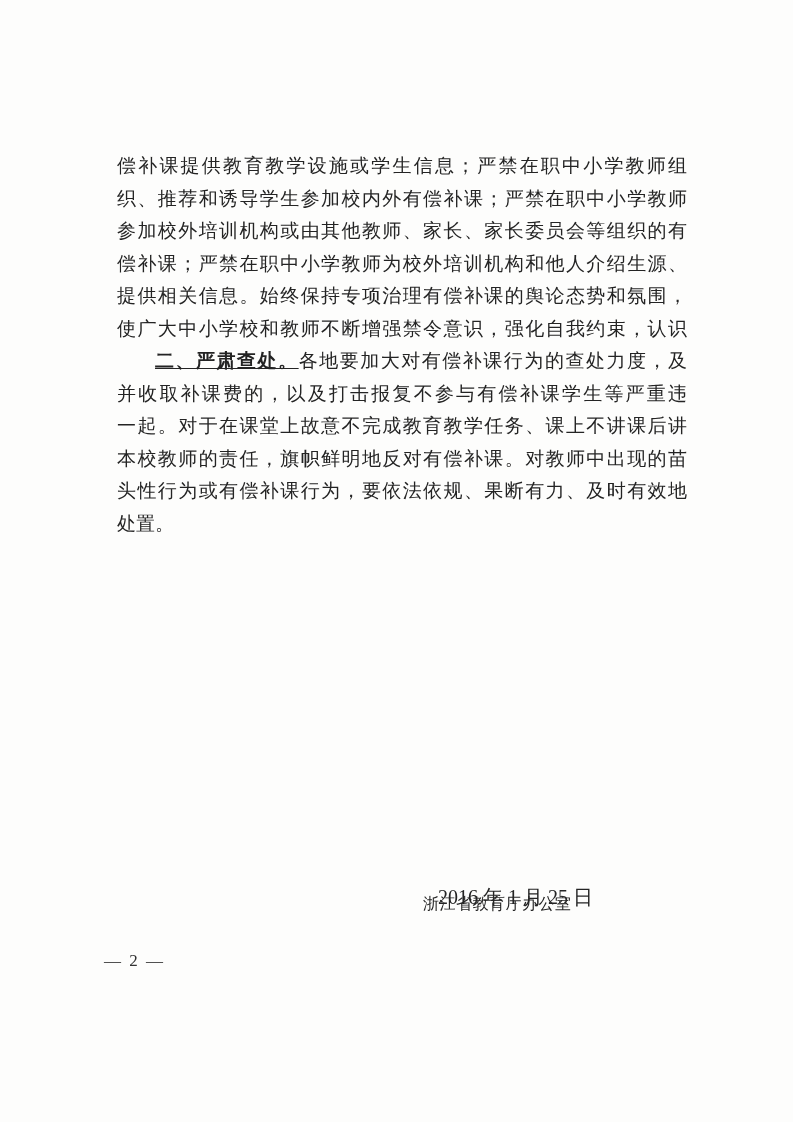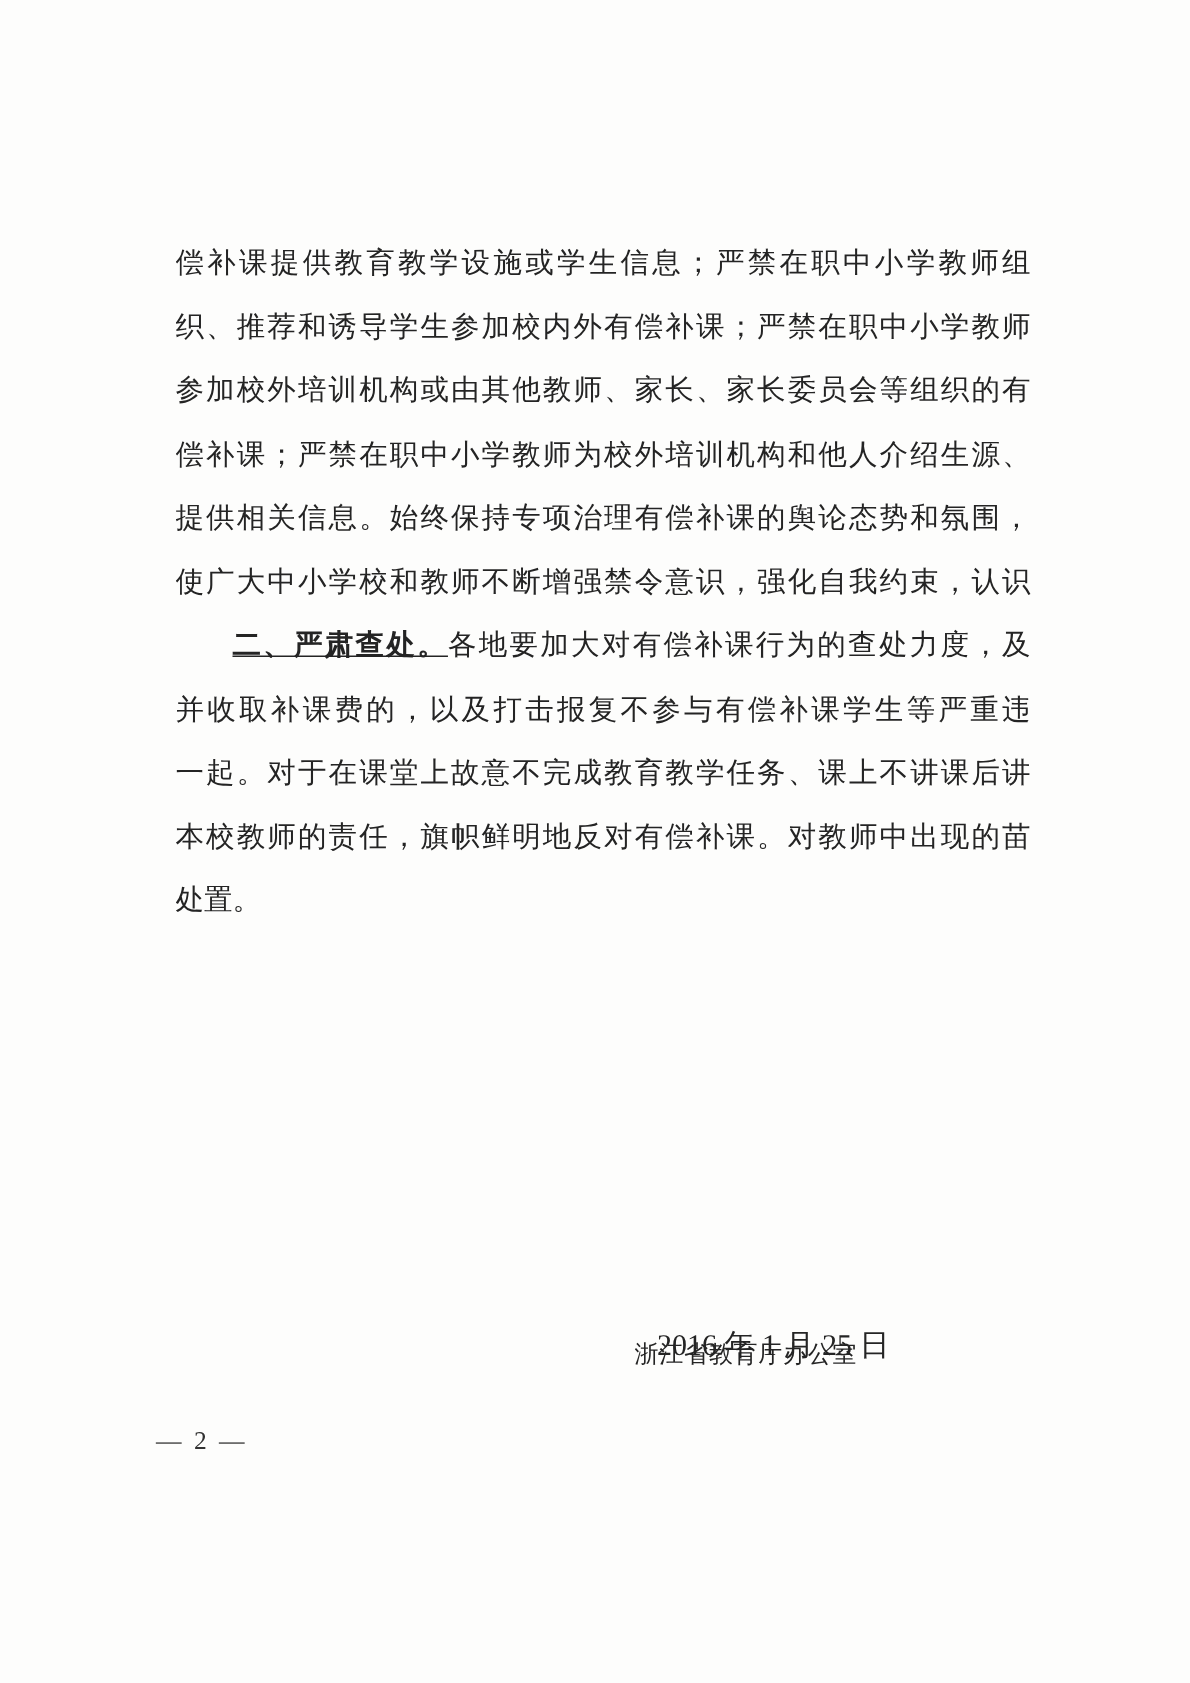--- a/index.html
+++ b/index.html
@@ -31,21 +31,20 @@
     padding: 0;
   }
   .text-line {
     height: 32.5px;
     line-height: 32.5px;
     white-space: nowrap;
     overflow: visible;
     text-align: justify;
     text-align-last: justify;
     text-justify: inter-ideograph;
-    margin-top: 10px;
   }
   .text-line.para-start {
     text-indent: 38px;
   }
   .text-line.para-end {
     text-align-last: left;
   }
   .lead {
     font-weight: 700;
     text-decoration: underline;
@@ -90,20 +89,21 @@
           <div class="text-line">参加校外培训机构或由其他教师、家长、家长委员会等组织的有</div>
           <div class="text-line">偿补课；严禁在职中小学教师为校外培训机构和他人介绍生源、</div>
           <div class="text-line">提供相关信息。始终保持专项治理有偿补课的舆论态势和氛围，</div>
           <div class="text-line">使广大中小学校和教师不断增强禁令意识，强化自我约束，认识</div>
         </div>
         <div class="paragraph">
           <div class="text-line para-start"><span class="lead">二、严肃查处。</span>各地要加大对有偿补课行为的查处力度，及</div>
           <div class="text-line">并收取补课费的，以及打击报复不参与有偿补课学生等严重违</div>
           <div class="text-line">一起。对于在课堂上故意不完成教育教学任务、课上不讲课后讲</div>
           <div class="text-line">本校教师的责任，旗帜鲜明地反对有偿补课。对教师中出现的苗</div>
+          <div class="text-line">头性行为或有偿补课行为，要依法依规、果断有力、及时有效地</div>
           <div class="text-line para-end">处置。</div>
         </div>
       </div>
     <div class="signature-org">浙江省教育厅办公室</div>
     <div class="signature-date">2016 年 1 月 25 日</div>
     <div class="page-number">— 2 —</div>
   </div>
 </div>
 
 </body></html>

